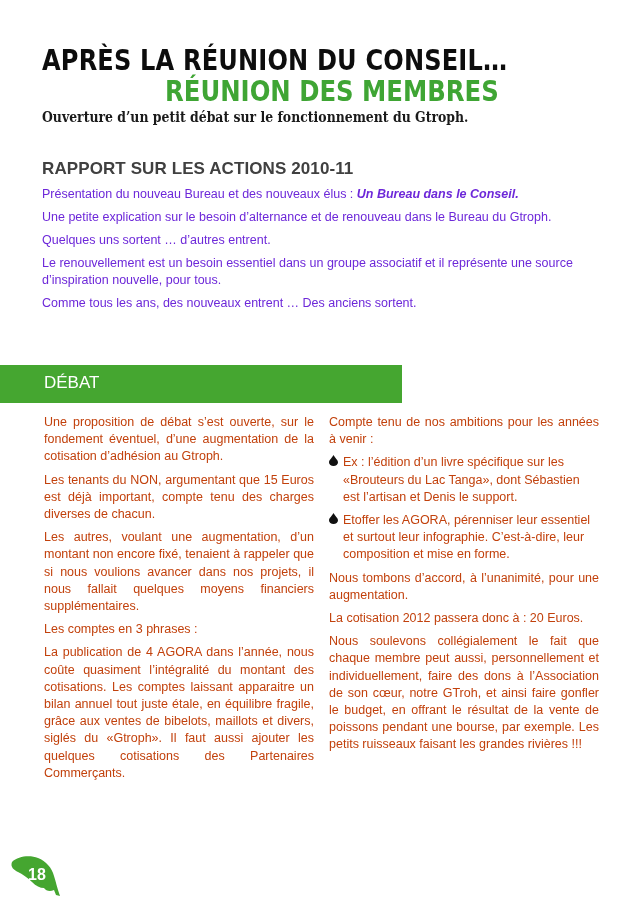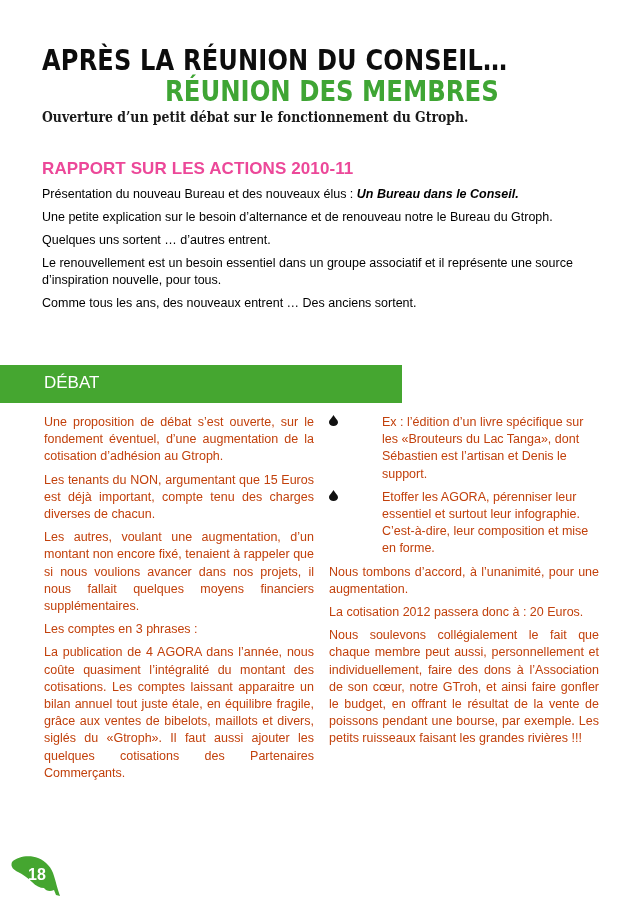--- a/index.html
+++ b/index.html
@@ -5,66 +5,67 @@
   html, body { margin:0; padding:0; background:#ffffff; }
   body { width:640px; height:909px; position:relative; overflow:hidden;
          font-family:"Liberation Sans", sans-serif; color:#1a1a1a; }
   .abs { position:absolute; }
   .title1 { left:42px; top:44px; font-size:28px; font-weight:bold; letter-spacing:0.2px;
             color:#0d0d0d; font-family:"DejaVu Sans", sans-serif; transform:scaleX(0.86); transform-origin:left top; white-space:nowrap; }
   .title2 { left:165px; top:75px; font-size:28px; font-weight:bold; color:#3fa534;
             font-family:"DejaVu Sans", sans-serif; transform:scaleX(0.87); transform-origin:left top; white-space:nowrap; }
   .subtitle { left:42px; top:109px; font-size:14px; font-weight:bold; color:#1a1a1a;
               font-family:"DejaVu Serif", serif; transform:scaleX(0.89); transform-origin:left top; white-space:nowrap; }
-  .h-rapport { left:42px; top:159px; font-size:17px; font-weight:bold; color:#ec4899; white-space:nowrap; letter-spacing:0.1px; }
-  .rapport { left:42px; top:186px; width:570px; font-size:12.5px; line-height:17px; color:#000000; }
+  .h-rapport { left:42px; top:159px; font-size:17px; font-weight:bold; color:#404040; white-space:nowrap; letter-spacing:0.1px; }
+  .rapport { left:42px; top:186px; width:570px; font-size:12.5px; line-height:17px; color:#6d28d9; }
   .rapport p { margin:0 0 6px 0; }
   .rapport .em { font-weight:bold; font-style:italic; }
   .debat-bar { left:0; top:365px; width:402px; height:38px; background:#45a630; }
   .debat-label { left:44px; top:373px; font-size:17px; font-weight:normal; color:#ffffff; }
   .col { top:414px; width:270px; font-size:12.5px; line-height:17.2px; color:#c2410c; text-align:justify; }
   .col p { margin:0 0 6px 0; }
   .col-left { left:44px; }
   .col-right { left:329px; width:270px; }
-  .bullet { display:flex; margin:0 0 6px 0; text-align:left;gap:39px; }
+  .bullet { display:flex; margin:0 0 6px 0; text-align:left; }
   .bullet .b-icon { width:14px; flex:0 0 14px; font-size:11px; color:#111; line-height:17.2px; }
   .bullet .b-text { flex:1; }
   .pagenum-wrap { left:10px; top:852px; width:52px; height:48px; }
   .pagenum { left:28px; top:866px; font-size:16px; font-weight:bold; color:#ffffff; }
 </style>
 </head>
 <body>
 
 <div class="abs title1">APRÈS LA RÉUNION DU CONSEIL…</div>
 <div class="abs title2">RÉUNION DES MEMBRES</div>
 <div class="abs subtitle">Ouverture d’un petit débat sur le fonctionnement du Gtroph.</div>
 
 <div class="abs h-rapport">RAPPORT SUR LES ACTIONS 2010-11</div>
 <div class="abs rapport">
   <p>
     <span>Présentation du nouveau Bureau et des nouveaux élus : </span><span class="em">Un Bureau dans le Conseil.</span>
   </p>
-  <p>Une petite explication sur le besoin d’alternance et de renouveau notre le Bureau du Gtroph.</p>
+  <p>Une petite explication sur le besoin d’alternance et de renouveau dans le Bureau du Gtroph.</p>
   <p>Quelques uns sortent … d’autres entrent.</p>
   <p>Le renouvellement est un besoin essentiel dans un groupe associatif et il représente une source d’inspiration nouvelle, pour tous.</p>
   <p>Comme tous les ans, des nouveaux entrent … Des anciens sortent.</p>
 </div>
 
 <div class="abs debat-bar"></div>
 <div class="abs debat-label">DÉBAT</div>
 
 <div class="abs col col-left">
   <p>Une proposition de débat s’est ouverte, sur le fondement éventuel, d’une augmentation de la cotisation d’adhésion au Gtroph.</p>
   <p>Les tenants du NON, argumentant que 15 Euros est déjà important, compte tenu des charges diverses de chacun.</p>
   <p>Les autres, voulant une augmentation, d’un montant non encore fixé, tenaient à rappeler que si nous voulions avancer dans nos projets, il nous fallait quelques moyens financiers supplémentaires.</p>
   <p style="text-align:left">Les comptes en 3 phrases :</p>
   <p>La publication de 4 AGORA dans l’année, nous coûte quasiment l’intégralité du montant des cotisations. Les comptes laissant apparaitre un bilan annuel  tout juste étale, en équilibre fragile, grâce aux ventes de bibelots, maillots et divers, siglés du «Gtroph». Il faut aussi ajouter les quelques cotisations des Partenaires Commerçants.</p>
 </div>
 
 <div class="abs col col-right">
+  <p>Compte tenu de nos ambitions pour les années à venir :</p>
   <div class="bullet">
     <span class="b-icon">
       <svg width="9" height="11" viewBox="0 0 9 11">
           <path d="M4.5 0 C6 3 9 5 9 7.2 A4.5 3.8 0 0 1 0 7.2 C0 5 3 3 4.5 0 Z" fill="#111"></path>
         </svg>
     </span>
     <span class="b-text">Ex : l’édition d’un livre spécifique sur les «Brouteurs du Lac Tanga», dont Sébastien est l’artisan et Denis le support.</span>
   </div>
   <div class="bullet">
     <span class="b-icon">

